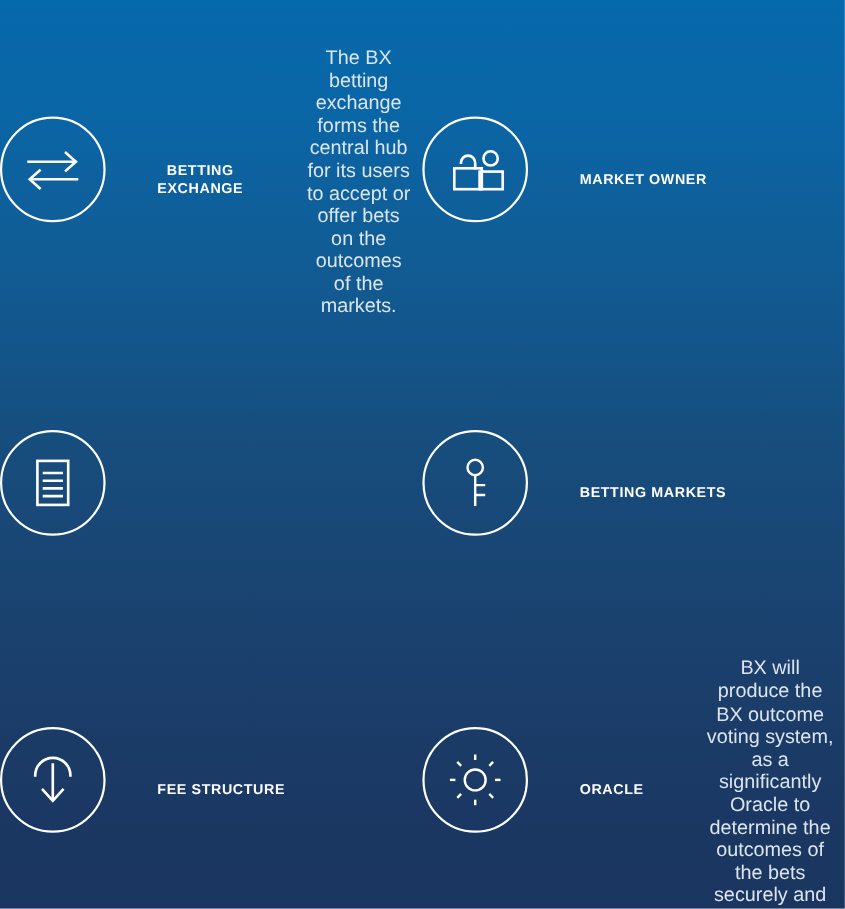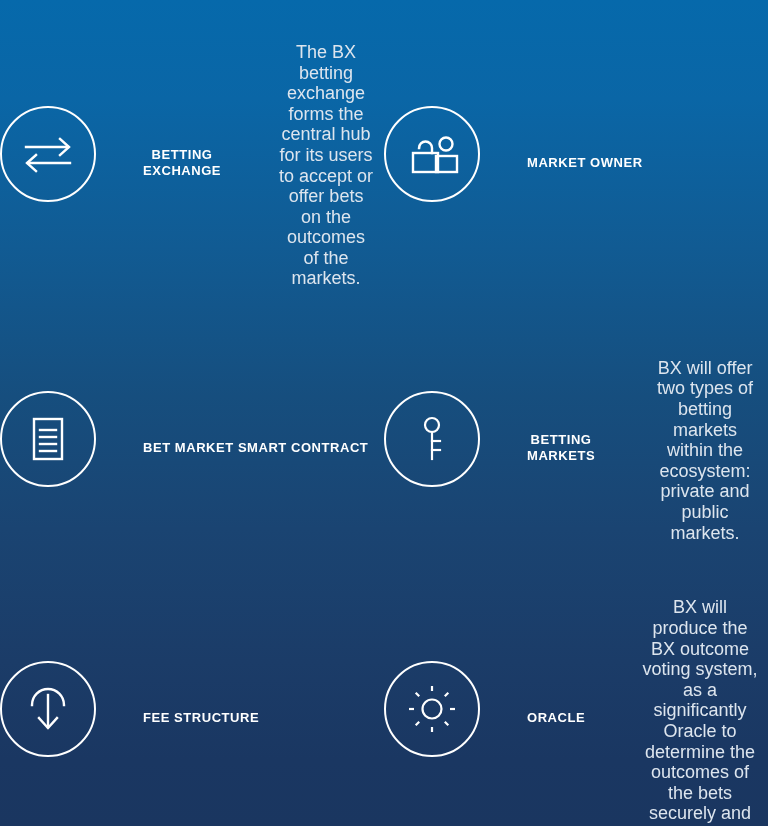--- a/index.html
+++ b/index.html
@@ -117,34 +117,32 @@
   <div class="feature-card">
     <div class="icon-circle">
       <svg width="64" height="64" viewBox="0 0 64 64" fill="none" stroke="#ffffff" stroke-width="2.4" stroke-linecap="square" stroke-linejoin="miter">
         <rect x="18" y="12" width="28" height="40"></rect>
         <line x1="24" y1="23" x2="40" y2="23"></line>
         <line x1="24" y1="30" x2="40" y2="30"></line>
         <line x1="24" y1="37" x2="40" y2="37"></line>
         <line x1="24" y1="44" x2="40" y2="44"></line>
       </svg>
     </div>
-    <div class="card-title">BET MARKET SMART CONTRACT</div>
   </div>
 
   <div class="feature-card">
     <div class="icon-circle">
       <svg width="64" height="64" viewBox="0 0 64 64" fill="none" stroke="#ffffff" stroke-width="2.2" stroke-linecap="square" stroke-linejoin="miter">
         <circle cx="32" cy="18" r="7"></circle>
         <line x1="32" y1="25" x2="32" y2="52"></line>
         <line x1="32" y1="34" x2="40" y2="34"></line>
         <line x1="32" y1="43" x2="40" y2="43"></line>
       </svg>
     </div>
     <div class="card-title">BETTING MARKETS</div>
-    <div class="card-body">BX will offer two types of betting markets within the ecosystem: private and public markets.</div>
   </div>
 
   <div class="feature-card row3">
     <div class="icon-circle">
       <svg width="64" height="64" viewBox="0 0 64 64" fill="none" stroke="#ffffff" stroke-width="2.4" stroke-linecap="square" stroke-linejoin="miter">
         <path d="M16 28 a16 16 0 0 1 32 0"></path>
         <line x1="32" y1="18" x2="32" y2="50"></line>
         <polyline points="23,41 32,51 41,41"></polyline>
       </svg>
     </div>

